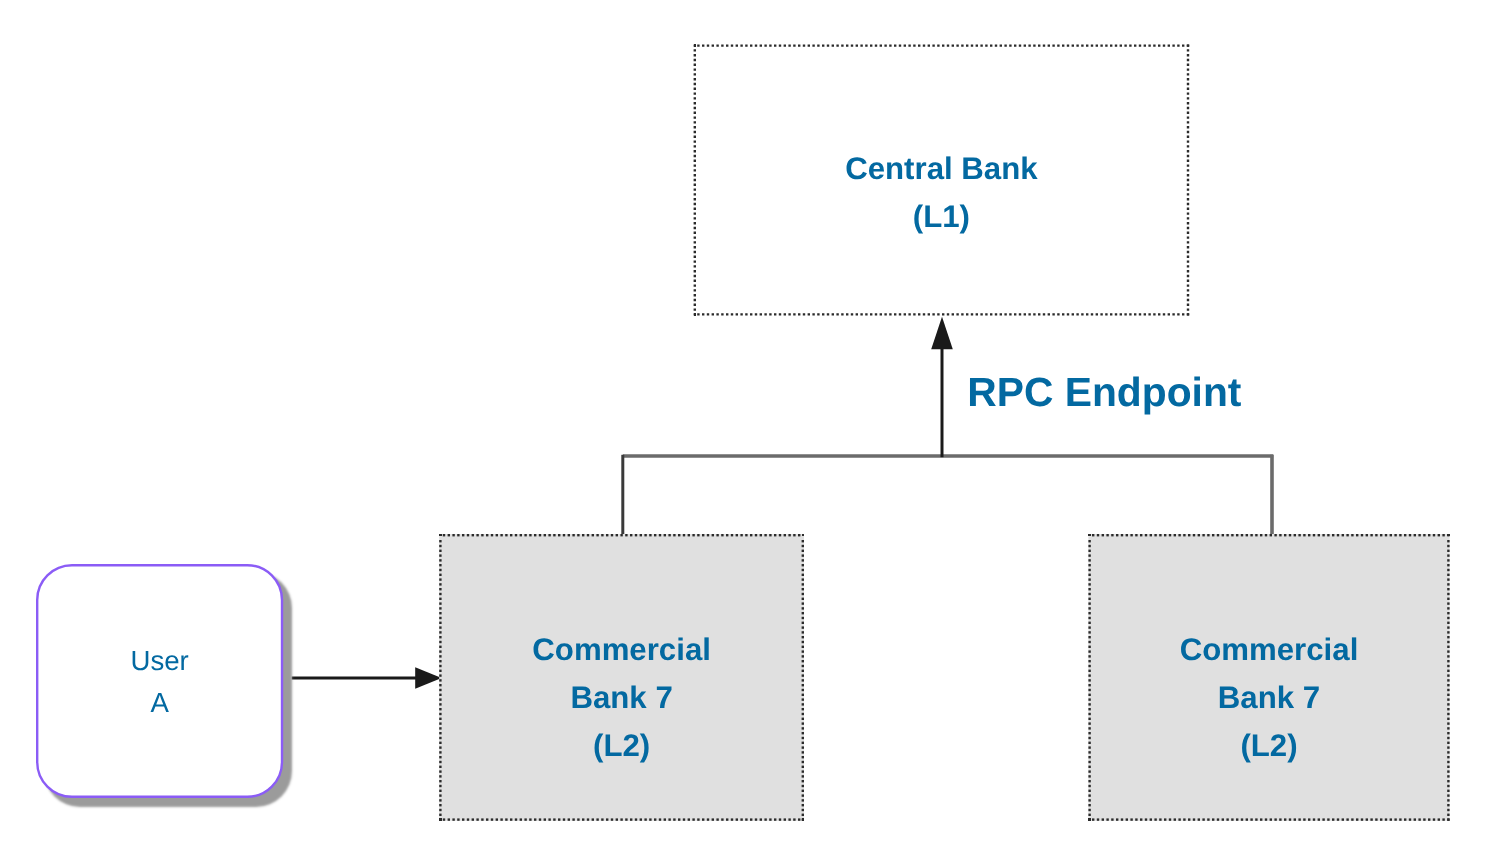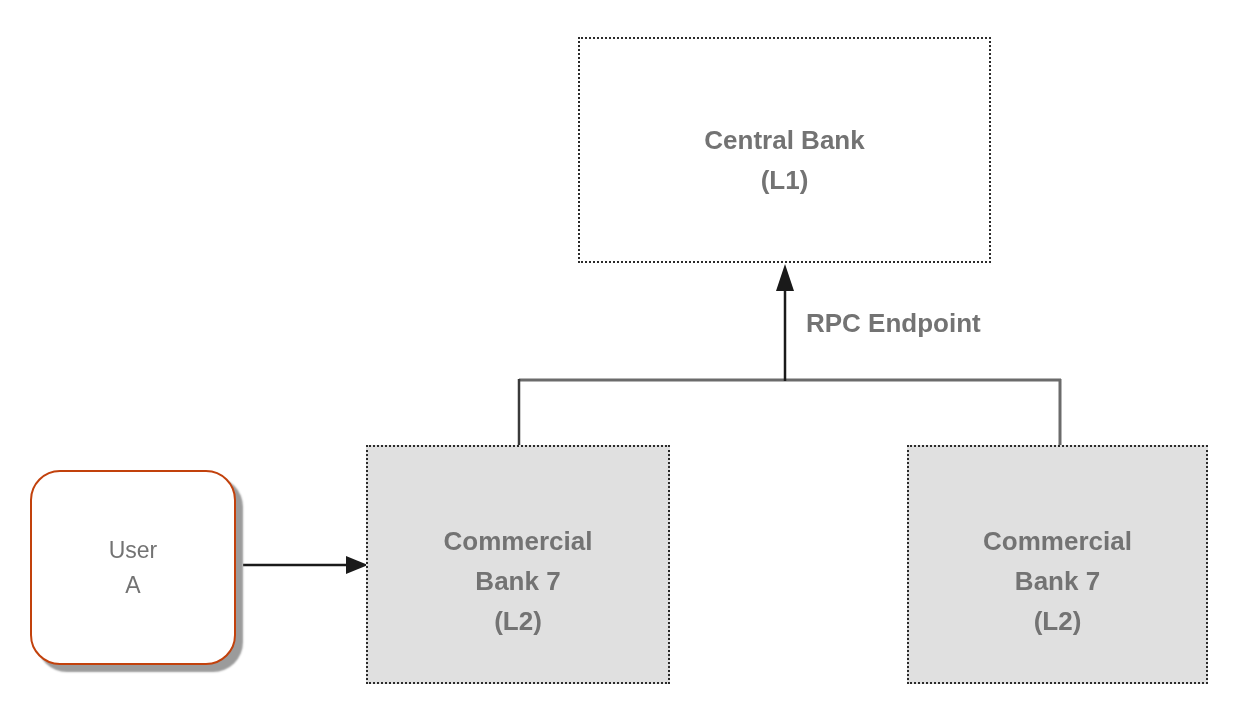--- a/index.html
+++ b/index.html
@@ -6,21 +6,21 @@
     margin: 0;
     padding: 0;
     background: #ffffff;
   }
   .canvas {
     position: relative;
     width: 1239px;
     height: 718px;
     background: #ffffff;
     font-family: "Liberation Sans", sans-serif;
-    color: #737373;
+    color: #0369a1;
     overflow: hidden;
   }
   .node {
     position: absolute;
     box-sizing: border-box;
     display: flex;
     flex-direction: column;
     align-items: center;
     justify-content: center;
     text-align: center;
@@ -57,36 +57,36 @@
     height: 239px;
     background: #e0e0e0;
     padding-top: 33px;
   }
   .user-a {
     left: 30px;
     top: 470px;
     width: 206px;
     height: 195px;
     background: #ffffff;
-    border: 2px solid #c2410c;
+    border: 2px solid #8b5cf6;
     border-radius: 30px;
     box-shadow: 7px 7px 2px #9b9b9b;
   }
   .user-label {
     font-weight: normal;
     font-size: 23px;
     line-height: 35px;
     white-space: nowrap;
   }
   .edge-label {
     position: absolute;
     left: 806px;
     top: 308px;
     font-weight: bold;
-    font-size: 26px;
+    font-size: 34px;
     white-space: nowrap;
   }
   .connector-layer {
     position: absolute;
     left: 0;
     top: 0;
     width: 1239px;
     height: 718px;
     pointer-events: none;
   }

